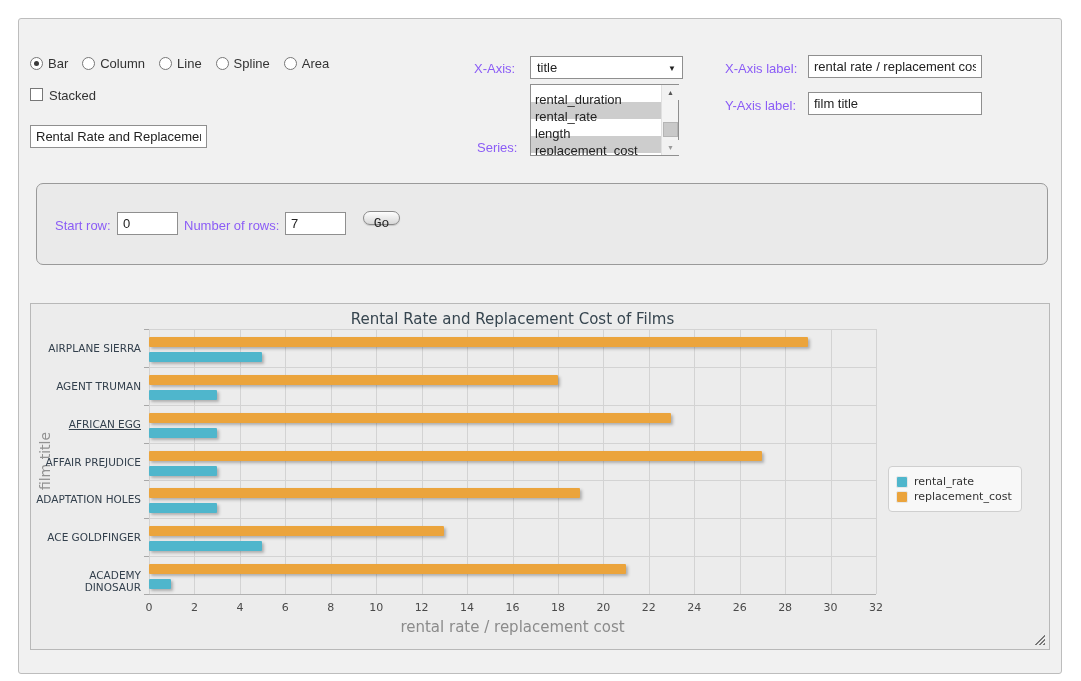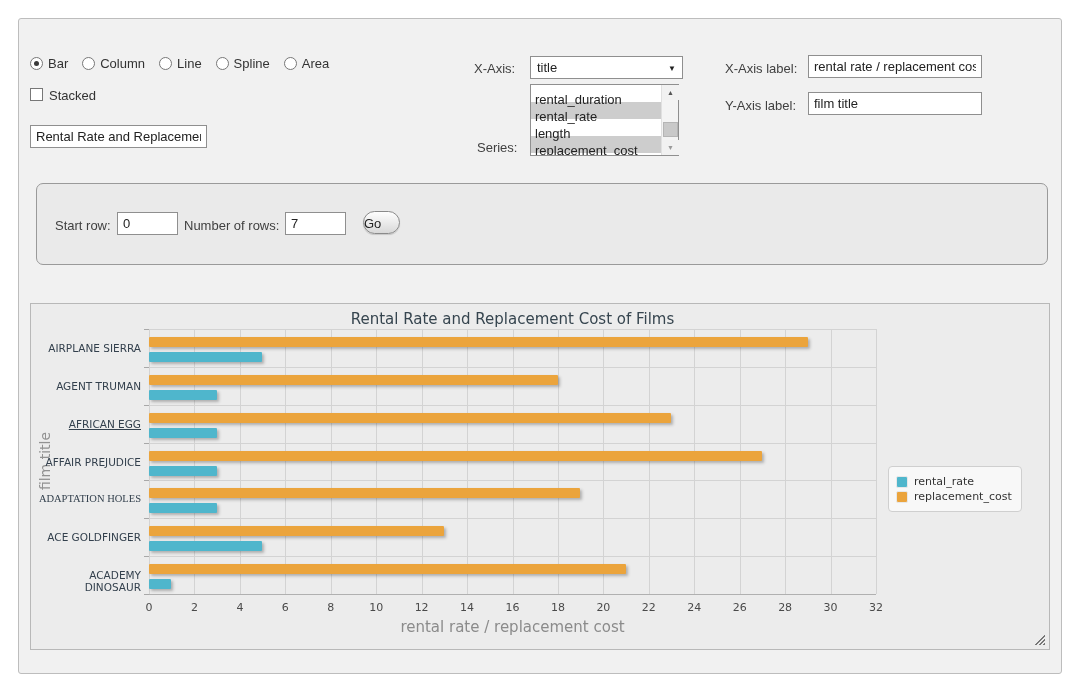--- a/index.html
+++ b/index.html
@@ -12,21 +12,21 @@
   
   .fieldset {
     position:absolute; left:18px; top:18px; width:1044px; height:656px;
     background:#f1f1f1; border:1px solid #bdbdbd; border-radius:3px;
   }
   .legendbox {
     position:absolute; left:30px; top:7px; padding:5px 13px;
     background:#fff; border:1px solid #aaa; border-radius:2px;
     font-weight:bold; color:#333; box-shadow:2px 2px 3px rgba(0,0,0,.18);
   }
-  .lbl { position:absolute; color:#404040; white-space:nowrap; }
+  .lbl { position:absolute; color:#8b5cf6; white-space:nowrap; }
   
   .radios { position:absolute; left:30px; top:56px; display:flex; align-items:center; gap:14px; }
   .ritem { display:flex; align-items:center; gap:5px; }
   .radio {
     width:13px; height:13px; border:1px solid #777; border-radius:50%;
     background:#fff; position:relative; display:inline-block; flex:none;
   }
   .radio.checked::after {
     content:""; position:absolute; left:3px; top:3px; width:5px; height:5px;
     border-radius:50%; background:#3b3b3b;
@@ -56,24 +56,24 @@
   .sb-btn { position:absolute; left:0; width:17px; height:15px; background:#f1f1f1; text-align:center; font-size:7px; line-height:15px; color:#555; }
   .sb-btn.up { top:0; }
   .sb-btn.down { bottom:0; color:#9a9a9a; }
   .sb-thumb { position:absolute; left:1px; top:37px; width:15px; height:15px; background:#c9c9c9; border:1px solid #b5b5b5; }
   
   .panel {
     position:absolute; left:36px; top:183px; width:1012px; height:82px;
     background:#eaeaea; border:1px solid #9a9a9a; border-radius:7px;
   }
   .go {
-    position:absolute; left:363px; top:211px; width:37px; height:23px;
+    position:absolute; left:363px; top:211px; width:37px; height:14px;
     border:1px solid #8a8a8a; border-radius:13px; color:#222; font-size:13px;
-    background:linear-gradient(#fefefe,#d8d8d8); text-align:left; line-height:23px;
-    box-shadow:0 1px 1px rgba(0,0,0,.15); cursor:pointer;
+    background:linear-gradient(#fefefe,#d8d8d8); text-align:center; line-height:23px;
+    box-shadow:0 1px 1px rgba(0,0,0,.15); cursor:pointer;font-family:Liberation Mono, monospace;
   }
   
   .chartbox {
     position:absolute; left:30px; top:303px; width:1020px; height:347px;
     background:#ececec; border:1px solid #b8b8b8;
     font-family:"DejaVu Sans", sans-serif;
   }
   .ctitle {
     position:absolute; left:118px; top:6px; width:727px; text-align:center;
     font-size:15px; color:#36454f;
@@ -257,18 +257,18 @@
       <div class="ytick" style="left: 113px; top: 138.571px;"></div>
       <div class="ytick" style="left: 113px; top: 176.429px;"></div>
       <div class="ytick" style="left: 113px; top: 214.286px;"></div>
       <div class="ytick" style="left: 113px; top: 252.143px;"></div>
       <div class="ytick" style="left: 113px; top: 290px;"></div>
       <div class="axisline" style="left: 118px; top: 290px; width: 727px; height: 1px;"></div>
       <div class="cat" style="top: 37.9286px;">AIRPLANE SIERRA</div>
       <div class="cat" style="top: 75.7857px;">AGENT TRUMAN</div>
       <div class="cat" style="top: 113.643px; text-decoration: underline;">AFRICAN EGG</div>
       <div class="cat" style="top: 151.5px;">AFFAIR PREJUDICE</div>
-      <div class="cat" style="top: 189.357px; font-family: Liberation Serif, serif;">ADAPTATION HOLES</div>
+      <div class="cat" style="top: 189.357px;">ADAPTATION HOLES</div>
       <div class="cat" style="top: 227.214px;">ACE GOLDFINGER</div>
       <div class="cat" style="top: 265.071px;">ACADEMY DINOSAUR</div>
     </div>
 
 </div>
 
 </body></html>

